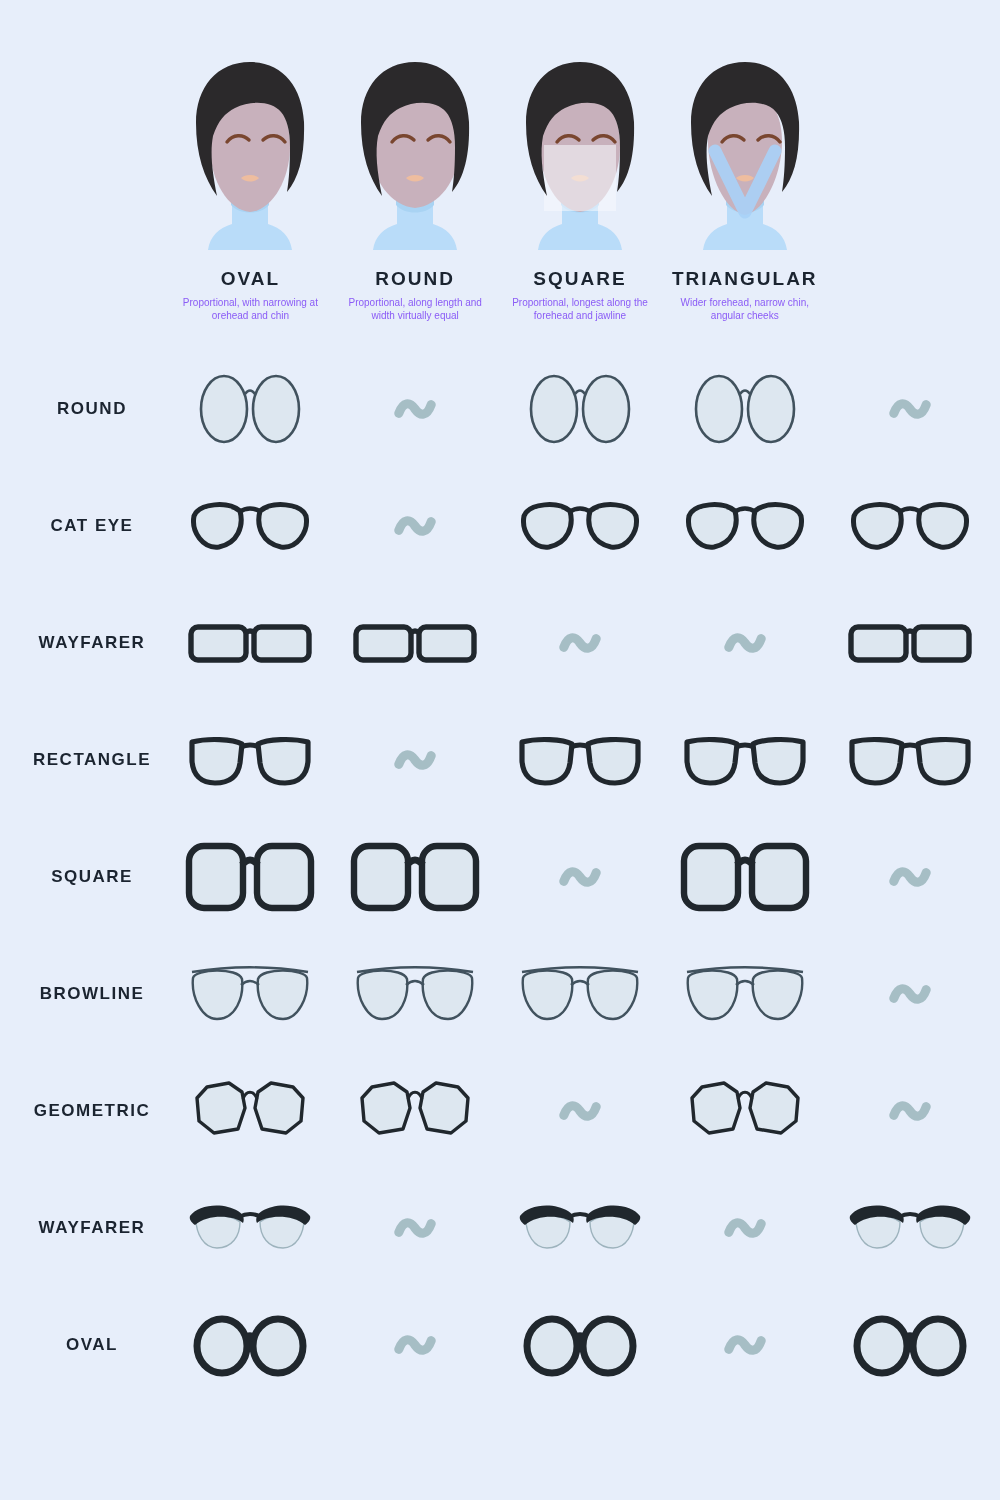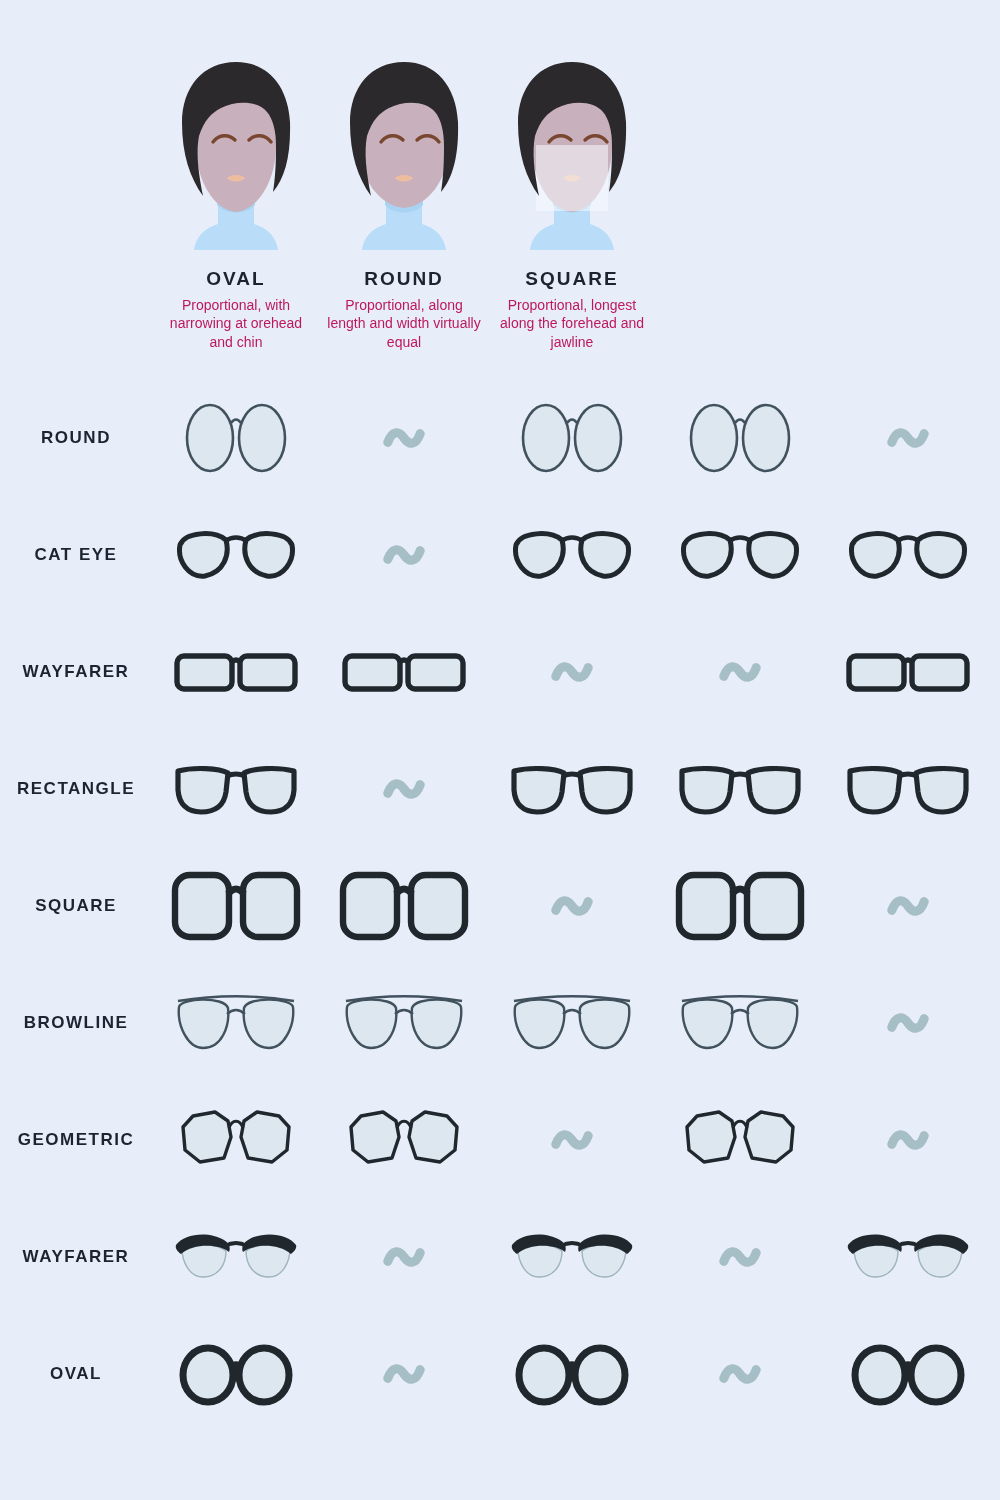--- a/index.html
+++ b/index.html
@@ -9,35 +9,35 @@
     --overlay:#f7f9fd; --vshape:#a8d2f7;
   }
   *{box-sizing:border-box; margin:0; padding:0;}
   html,body{width:1000px; height:1500px;}
   body{
     background:var(--bg);
     font-family:"Liberation Sans", sans-serif;
     color:var(--text);
     overflow:hidden;
   }
-  .page{width:992px; height:1500px; position:relative;}
+  .page{width:992px; height:1500px; position:relative;padding-left:16px;}
   .defs{position:absolute; width:0; height:0;}
   .faces{
     display:grid;
     grid-template-columns:152px repeat(5,1fr);
     padding-top:56px;
   }
   .face-col{display:flex; flex-direction:column; align-items:center; text-align:center;}
   .face{width:150px; height:206px; display:block;}
   .brow{fill:none; stroke:var(--brow); stroke-width:3.4; stroke-linecap:round;}
   .face-name{
     font-size:19px; font-weight:700; letter-spacing:2px; margin-top:6px; color:var(--text);
   }
   .face-desc{
-    font-size:14px; font-weight:500; line-height:1.32; color:#be185d;
+    font-size:10px; font-weight:500; line-height:1.32; color:#8b5cf6;
     margin:6px auto 0; max-width:156px;
   }
   .grid{
     display:grid;
     grid-template-columns:152px repeat(5,1fr);
     grid-auto-rows:117px;
     align-items:center;
     justify-items:center;
     margin-top:28px;
   }
@@ -165,20 +165,34 @@
           <path d="M75,33 C102,33 116,57 115,90 C114,122 97,151 75,153 C53,151 36,122 35,90 C34,57 48,33 75,33 Z" fill="var(--skin)"></path>
           <path class="brow" d="M52,83 C58,75 68,75 74,81"></path>
           <path class="brow" d="M88,81 C94,75 104,75 110,83"></path>
           <path d="M66,119 C70,115 80,115 84,119 C80,123.5 70,123.5 66,119 Z" fill="var(--lip)"></path>
           <rect x="39" y="86" width="72" height="66" fill="var(--overlay)" opacity="0.55"></rect>
           <path d="M75,3 C42,3 21,28 21,64 C21,95 29,119 42,137 C37,112 35,93 38,77 C43,62 50,54 60,49 C76,41 97,42 106,53 C112,60 115,72 115,88 C115,106 114,120 112,133 C124,119 130,96 129,63 C127,27 107,3 75,3 Z" fill="var(--hair)"></path>
         </svg>
         <div class="face-name">SQUARE</div>
         <p class="face-desc">Proportional, longest along the forehead and jawline</p>
       </div>
+      <div class="face-col">
+        <svg class="face" viewBox="0 0 150 200">
+          <path d="M57,136 L57,165 C44,169 35,177 33,191 L117,191 C115,177 106,169 93,165 L93,136 Z" fill="var(--neck)"></path>
+          <path d="M56,132 C64,146 86,146 94,132 L94,146 C86,156 64,156 56,146 Z" fill="var(--neckshade)"></path>
+          <path d="M75,33 C100,33 113,55 112,85 C111,117 95,152 75,156 C55,152 39,117 38,85 C37,55 50,33 75,33 Z" fill="var(--skin)"></path>
+          <path class="brow" d="M52,83 C58,75 68,75 74,81"></path>
+          <path class="brow" d="M88,81 C94,75 104,75 110,83"></path>
+          <path d="M66,119 C70,115 80,115 84,119 C80,123.5 70,123.5 66,119 Z" fill="var(--lip)"></path>
+          <path d="M45,92 L75,153 L105,92" fill="none" stroke="var(--vshape)" stroke-width="13" stroke-linecap="round" stroke-linejoin="round" opacity="0.9"></path>
+          <path d="M75,3 C42,3 21,28 21,64 C21,95 29,119 42,137 C37,112 35,93 38,77 C43,62 50,54 60,49 C76,41 97,42 106,53 C112,60 115,72 115,88 C115,106 114,120 112,133 C124,119 130,96 129,63 C127,27 107,3 75,3 Z" fill="var(--hair)"></path>
+        </svg>
+        <div class="face-name">TRIANGULAR</div>
+        <p class="face-desc">Wider forehead, narrow chin, angular cheeks</p>
+      </div>
     </header>
 
   <main class="grid">
       <div class="row-label">ROUND</div>
       <div class="cell">
         <svg class="icon icon-round">
           <use href="#sym-round"></use>
         </svg>
       </div>
       <div class="cell">

